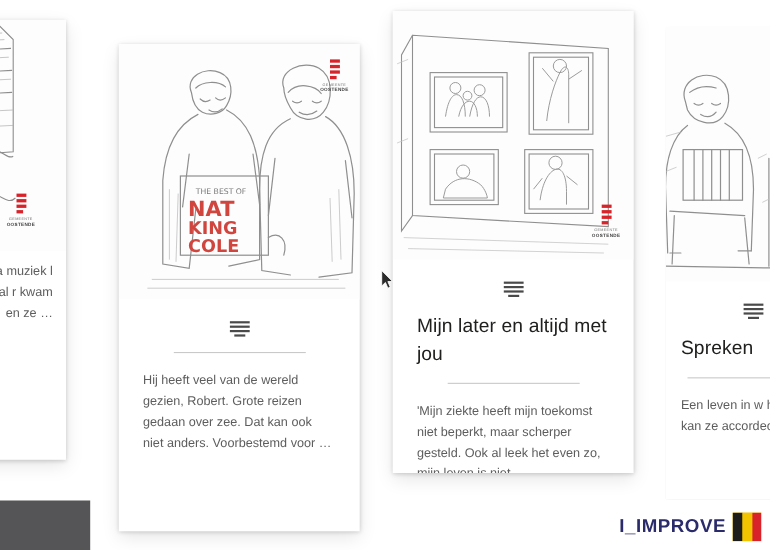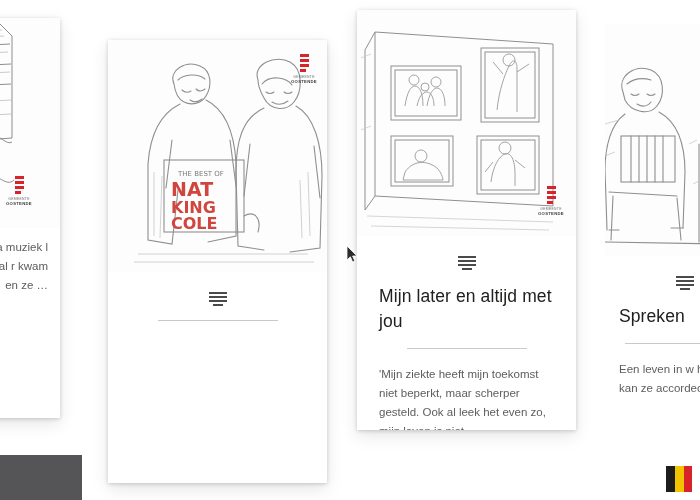--- a/index.html
+++ b/index.html
@@ -312,20 +312,21 @@
         </div>
       </div>
       <div class="card-body">
         <div class="card-icon">
             <i></i>
             <i></i>
             <i></i>
             <i></i>
           </div>
         <div class="rule"></div>
+        <p class="card-text">Hij heeft veel van de wereld gezien, Robert. Grote reizen gedaan over zee. Dat kan ook niet anders. Voorbestemd voor …</p>
       </div>
     </div>
 
     <div class="card" id="card-mijn">
       <div class="sketch">
         <svg viewBox="0 0 219 226" preserveAspectRatio="none" aria-hidden="true">
           <g stroke="#8f8f8f" fill="none" stroke-width="1">
 
             <path d="M18,22 L196,34 L196,196 L18,186 Z"></path>
             <path d="M18,22 L8,40 L8,200 L18,186"></path>
@@ -424,20 +425,21 @@
         <div class="rule"></div>
         <p class="card-text">Een leven in w het niet kan ze accordeon. …</p>
       </div>
     </div>
 
   </div>
 
   <div id="bottom-block"></div>
 
   <div id="brand">
+    <span class="wordmark">I_IMPROVE</span>
     <span class="flag">
       <span class="stripe s1"></span>
       <span class="stripe s2"></span>
       <span class="stripe s3"></span>
     </span>
   </div>
 
   <div id="cursor">
     <svg viewBox="0 0 12 18" width="12" height="18">
       <path d="M0,0 L0,14 L3.4,10.8 L5.6,16 L7.8,15 L5.6,10 L10,10 Z" fill="#2b2b2b" stroke="#ffffff" stroke-width="0.8"></path>

